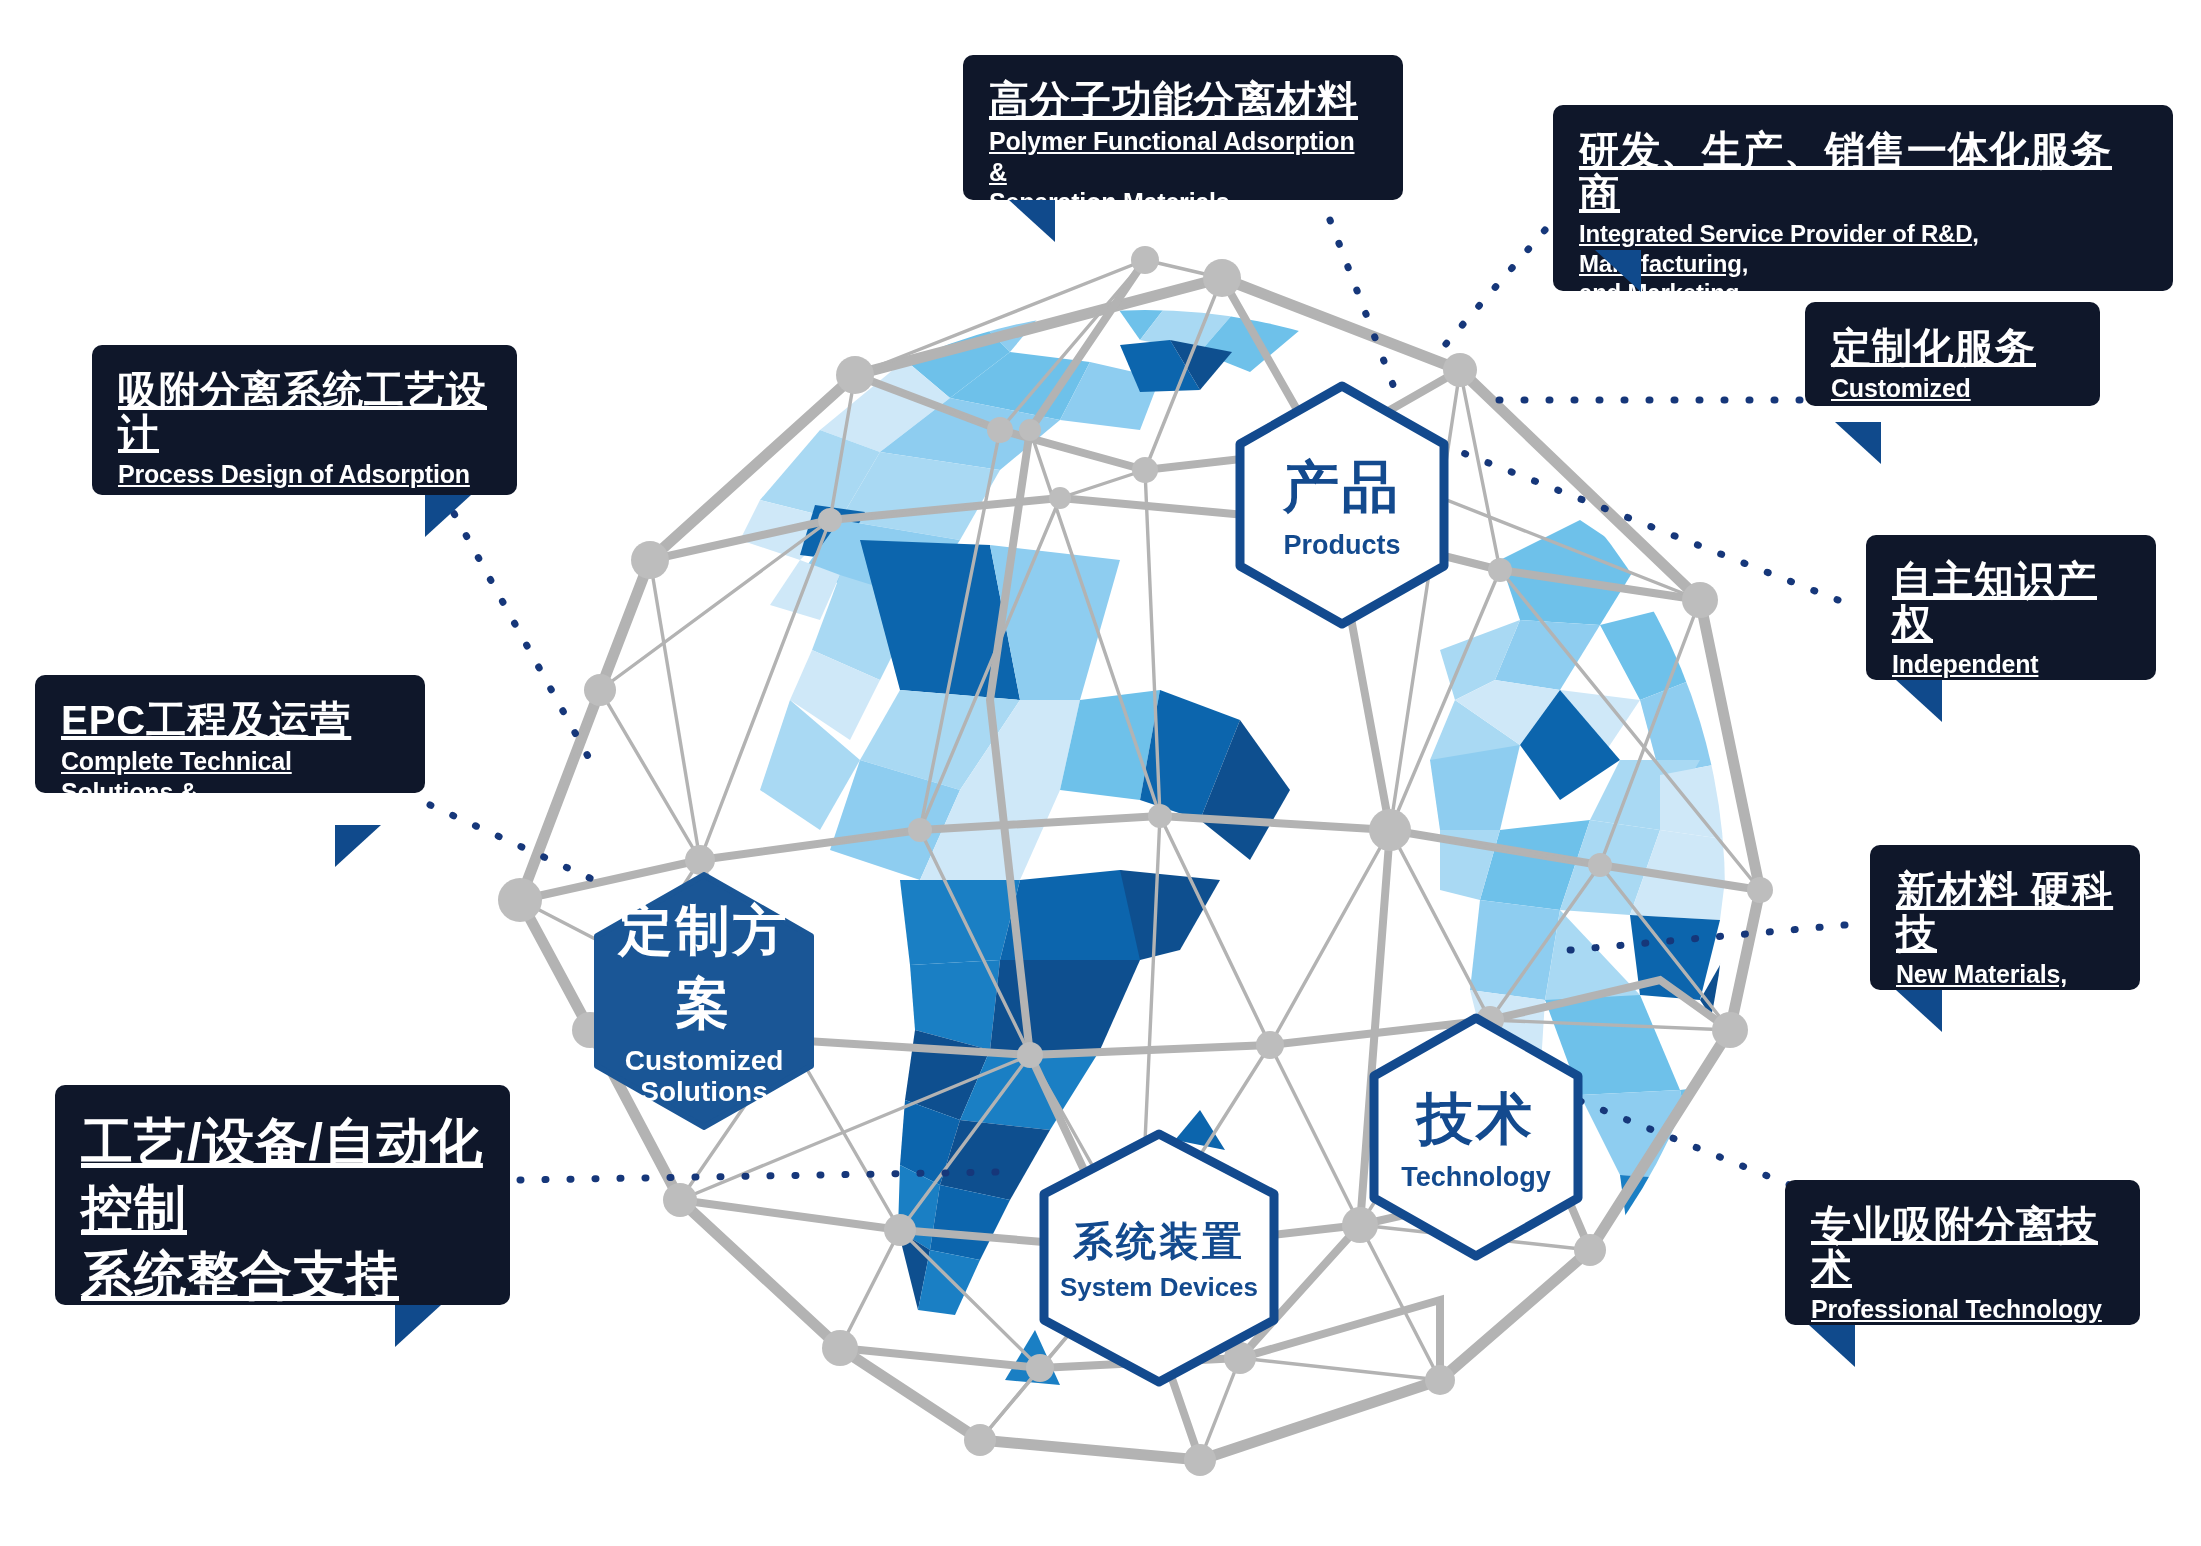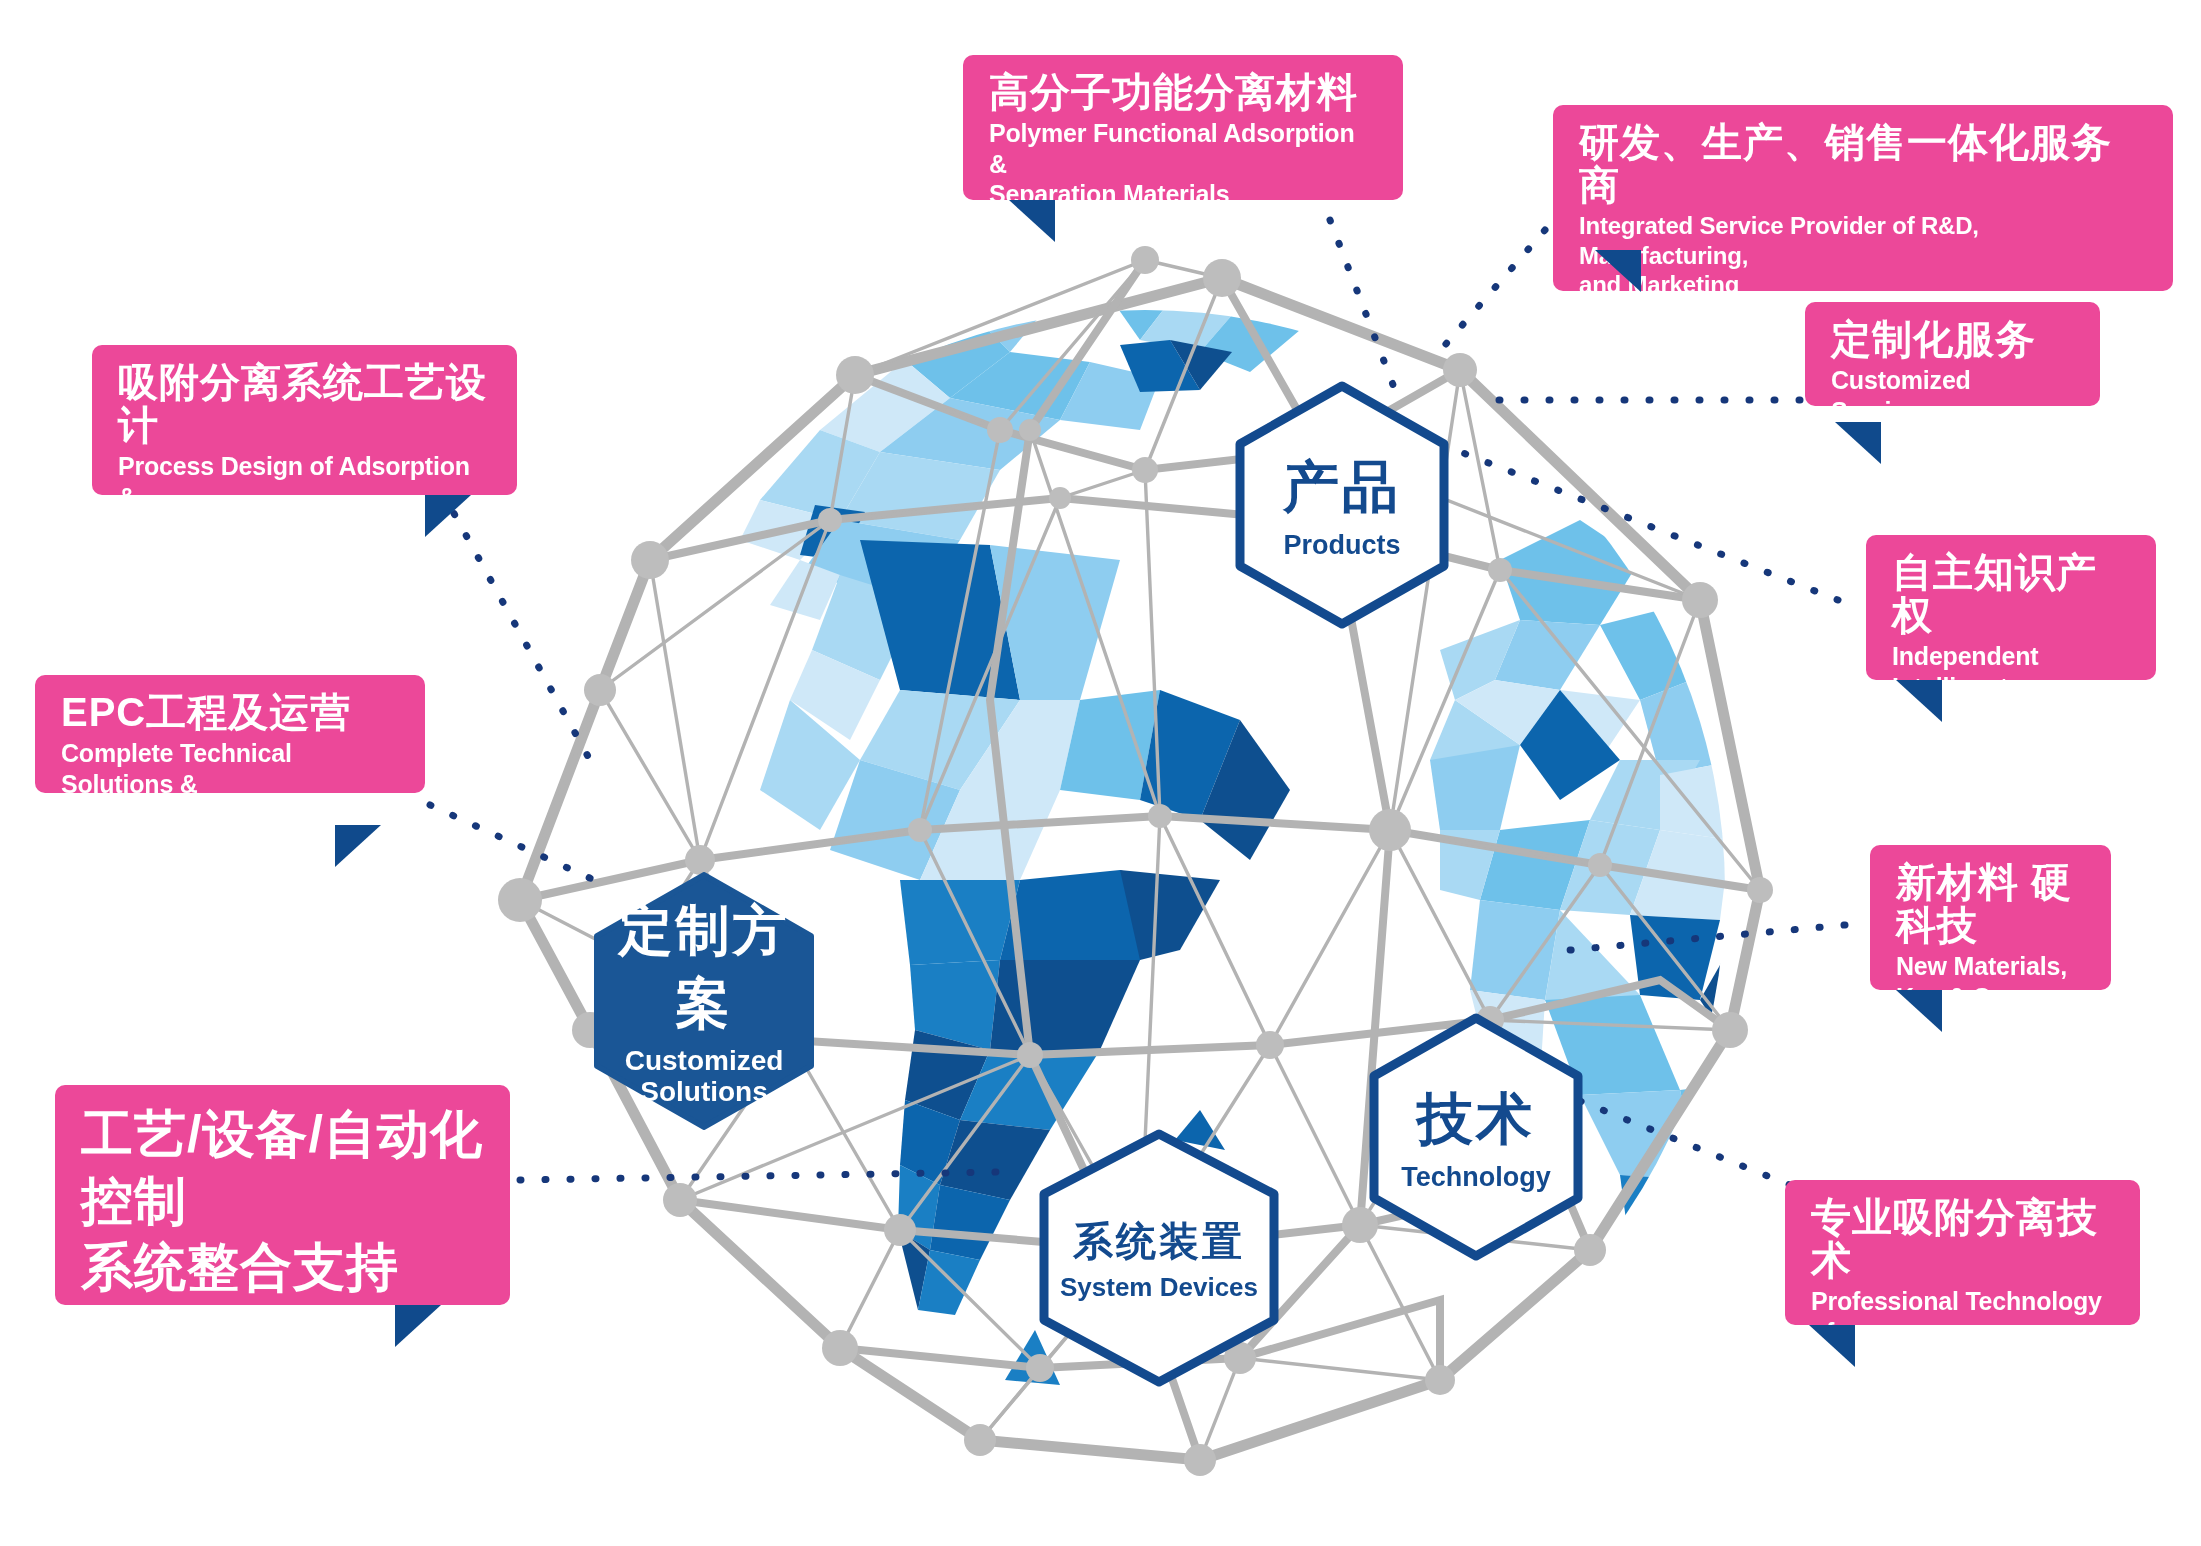--- a/index.html
+++ b/index.html
@@ -9,26 +9,27 @@
     font-family:"Liberation Sans","DejaVu Sans",sans-serif;
     overflow:hidden;
     position:relative;
   }
   #stage{position:absolute;left:0;top:0;width:2201px;height:1546px;}
   #globe{position:absolute;left:0;top:0;width:2201px;height:1546px;}
 
   
   .callout{
     position:absolute;
-    background:#ec4899;
+    background:#0f172a;
     border-radius:10px;
     color:#ffffff;
-    padding:16px 26px 20px 26px;
+    padding:24px 26px 20px 26px;
     box-sizing:border-box;
     line-height:1.08;
+    text-decoration:underline;
   }
   .callout .cn{
     font-size:40px;
     font-weight:bold;
     letter-spacing:1px;
     white-space:pre-line;
     display:block;
     margin-bottom:4px;
   }
   .callout .en{
@@ -370,21 +371,21 @@
     <div class="tail tail-br" style="left:30px;top:120px;"></div>
   </div>
 
   <div class="callout" style="left:1843px;top:535px;width:290px;height:145px;margin-left:23px;">
     <span class="cn">自主知识产权</span>
     <span class="en">Independent Intelligent
 Property Rights</span>
     <div class="tail tail-br" style="left:30px;top:145px;"></div>
   </div>
 
-  <div class="callout" style="left:1870px;top:845px;width:241px;height:145px;">
+  <div class="callout" style="left:1870px;top:845px;width:270px;height:145px;">
     <span class="cn">新材料 硬科技</span>
     <span class="en">New Materials,
 Key &amp; Core Technology</span>
     <div class="tail tail-br" style="left:26px;top:145px;"></div>
   </div>
 
   <div class="callout" style="left:1785px;top:1180px;width:355px;height:145px;">
     <span class="cn">专业吸附分离技术</span>
     <span class="en">Professional Technology of
 Adsorption &amp; Separation</span>

